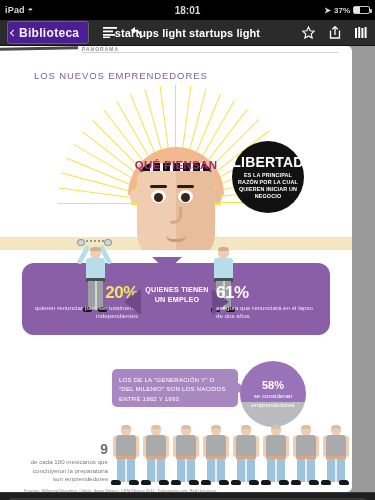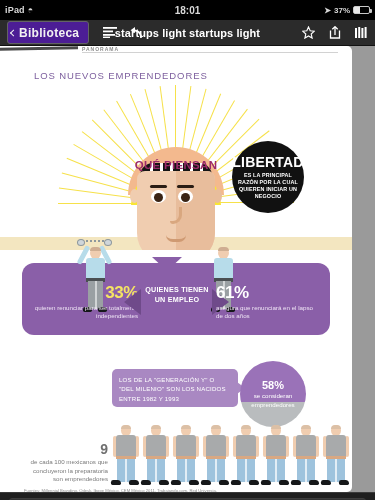--- a/index.html
+++ b/index.html
@@ -475,21 +475,21 @@
           <div class="lm-hair"></div>
         <div class="lm-body"></div>
           <div class="lm-belt"></div>
         <div class="lm-legs"></div>
           <div class="lm-legsplit"></div>
         <div class="lm-shoe" style="left:-1px"></div>
         <div class="lm-shoe" style="left:14px"></div>
       </div>
 
       <div class="stat72">
-        <div class="big">33%</div>
+        <div class="big">20%</div>
         <div class="sub">quieren renunciar para ser totalmente independientes</div>
       </div>
 
       <div class="arrow-l"></div>
       <div class="mid-label">QUIENES TIENEN UN EMPLEO</div>
       <div class="arrow-r"></div>
 
       <div class="stat61">
         <div class="big">61%</div>
         <div class="sub">asegura que renunciará en el lapso de dos años</div>

